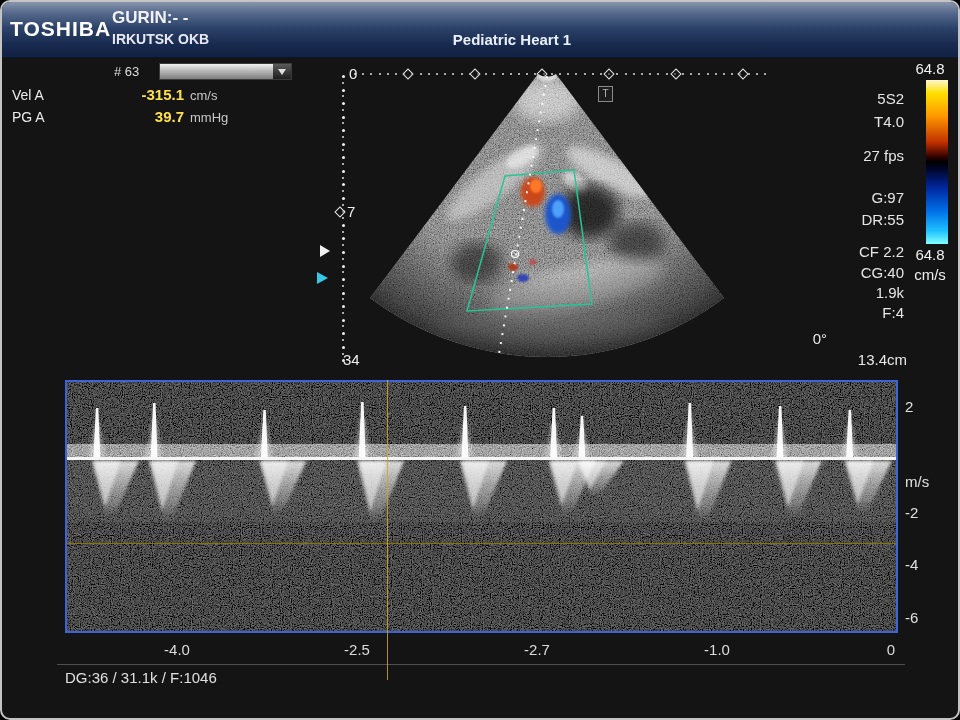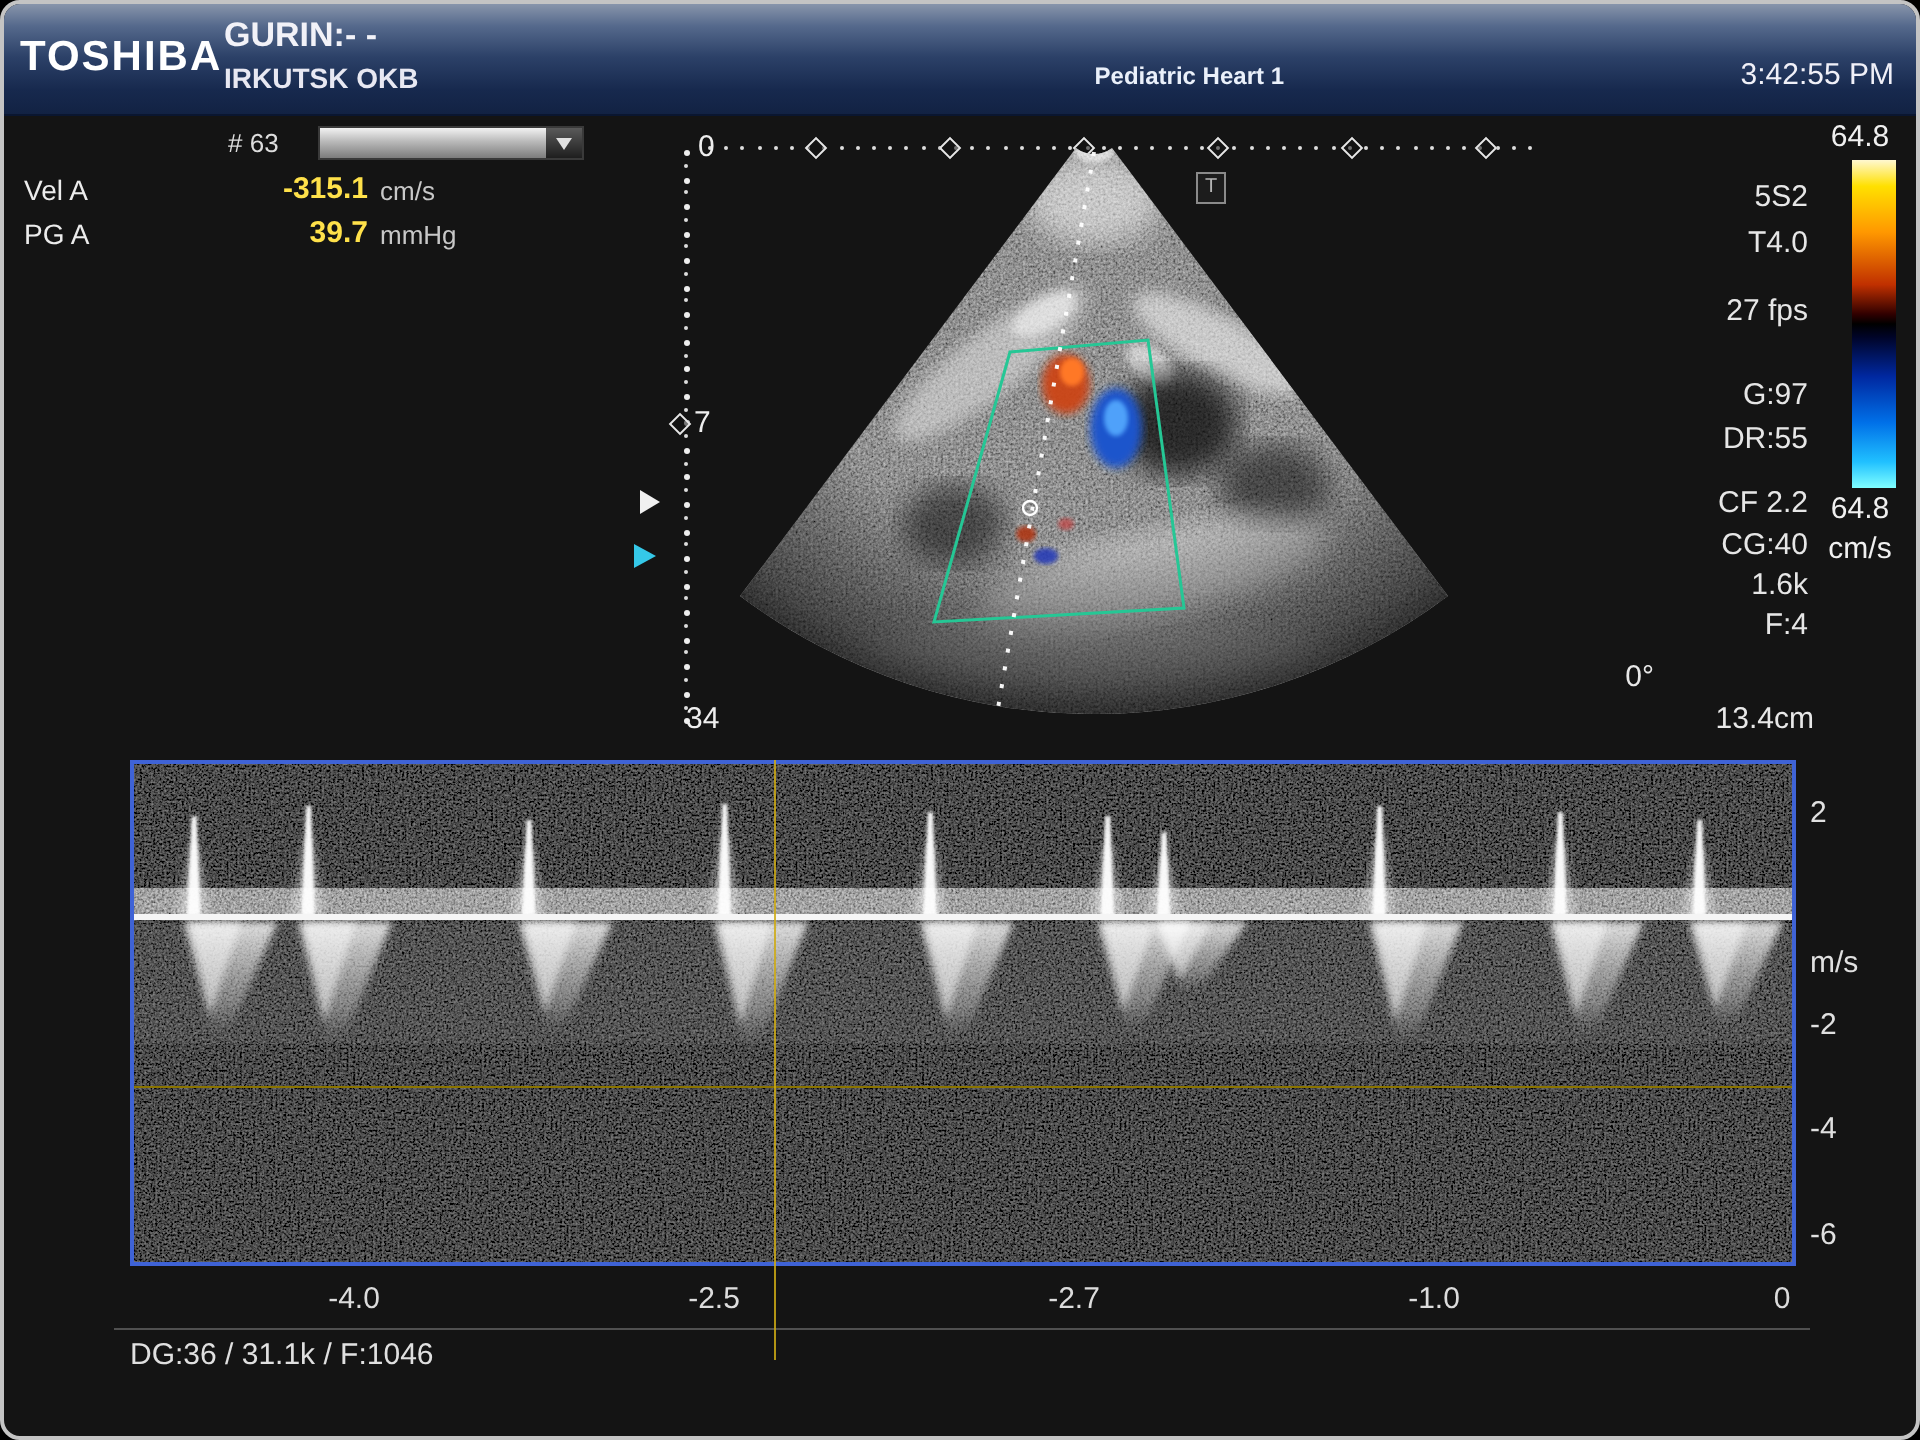--- a/index.html
+++ b/index.html
@@ -7,21 +7,21 @@
           border-radius:10px;overflow:hidden;box-sizing:border-box;
           font-family:"Liberation Sans",sans-serif;color:#e8e8e8;}
   .abs{position:absolute;}
   
   #header{left:0;top:0;width:100%;height:55px;
           background:linear-gradient(180deg,#8895ab 0%,#55698c 20%,#2c4168 48%,#17294e 78%,#122243 100%);
           border-bottom:1px solid #0a1630;}
   .brand{left:8px;top:15px;font-size:21px;font-weight:bold;letter-spacing:1px;color:#fff;}
   .patient{left:110px;top:6px;font-size:17px;font-weight:bold;color:#f2f2f8;}
   .institution{left:110px;top:29px;font-size:14px;font-weight:bold;color:#e8e8f2;}
-  .preset{left:380px;top:29px;width:260px;text-align:right;font-size:12px;font-weight:bold;color:#eaf0fa;}
+  .preset{left:380px;top:29px;width:260px;text-align:center;font-size:15px;font-weight:bold;color:#eaf0fa;}
   .datetime{left:770px;width:175px;text-align:right;font-size:15px;color:#f0f0f8;}
   
   .frame-label{left:112px;top:62px;font-size:13px;color:#ddd;}
   #gain-slider{left:157px;top:61px;width:133px;height:17px;border:1px solid #3a3a3a;box-sizing:border-box;
                background:linear-gradient(180deg,#f2f2f2 0%,#b9b9b9 45%,#7d7d7d 100%);}
   #gain-handle{position:absolute;right:0;top:0;width:18px;height:100%;
                background:linear-gradient(180deg,#5a5a5a,#1e1e1e);}
   #gain-notch{position:absolute;right:5px;top:5px;width:0;height:0;
               border-left:4px solid transparent;border-right:4px solid transparent;border-top:6px solid #e0e0e0;}
   .mrow-label{font-size:14px;color:#ececec;}
@@ -55,21 +55,20 @@
 </head>
 <body>
 
 <div id="screen">
 
   <div id="header" class="abs">
     <div class="abs brand">TOSHIBA</div>
     <div class="abs patient">GURIN:- -</div>
     <div class="abs institution">IRKUTSK OKB</div>
     <div class="abs preset">Pediatric Heart 1</div>
-    <div class="abs datetime" style="top:27px">3:42:55 PM</div>
   </div>
 
   <div class="abs frame-label"># 63</div>
   <div id="gain-slider" class="abs">
     <div id="gain-handle">
       <span id="gain-notch"></span>
     </div>
   </div>
 
   <div class="abs mrow-label" style="left:10px;top:85px">Vel A</div>
@@ -255,21 +254,21 @@
     <circle cx="178" cy="192" r="3.5" fill="none" stroke="#fff" stroke-width="1.2"></circle>
   </svg>
 
   <div class="rp" style="top:88px">5S2</div>
   <div class="rp" style="top:111px">T4.0</div>
   <div class="rp" style="top:145px">27 fps</div>
   <div class="rp" style="top:187px">G:97</div>
   <div class="rp" style="top:209px">DR:55</div>
   <div class="rp" style="top:241px">CF 2.2</div>
   <div class="rp" style="top:262px">CG:40</div>
-  <div class="rp" style="top:282px">1.6k</div>
+  <div class="rp" style="top:282px">1.9k</div>
   <div class="rp" style="top:302px">F:4</div>
 
   <div class="cb-label" style="top:58px">64.8</div>
   <div id="colorbar" class="abs"></div>
   <div class="cb-label" style="top:244px">64.8</div>
   <div class="cb-label" style="top:264px">cm/s</div>
   <div class="abs" style="left:760px;top:328px;width:65px;text-align:right;font-size:15px">0°</div>
   <div class="abs" style="left:760px;top:349px;width:145px;text-align:right;font-size:15px">13.4cm</div>
 
   <div id="spectral-panel" class="abs">

